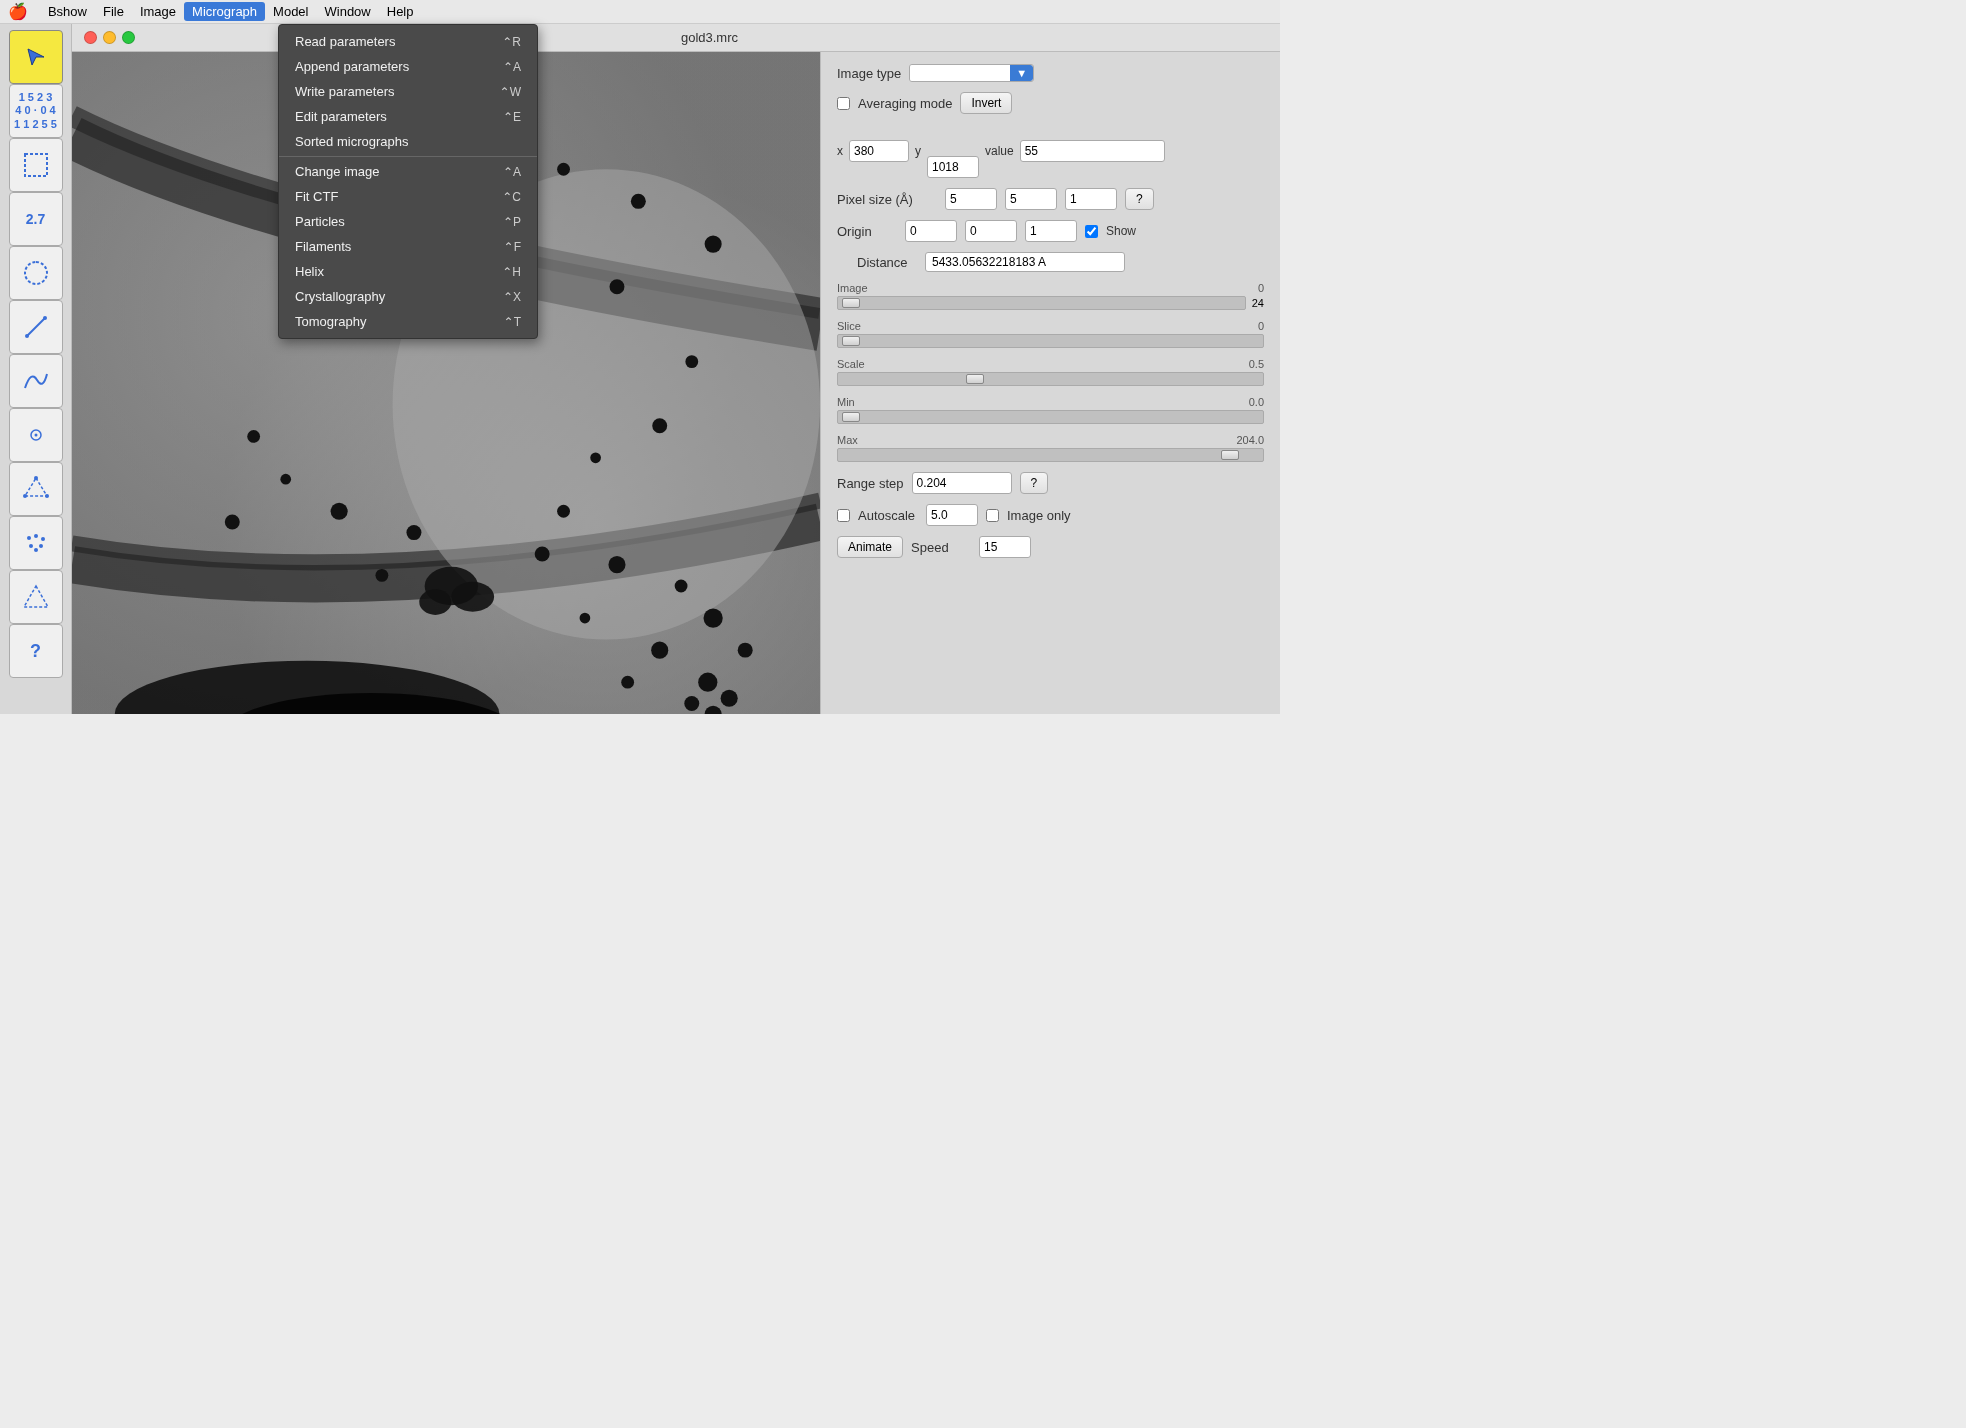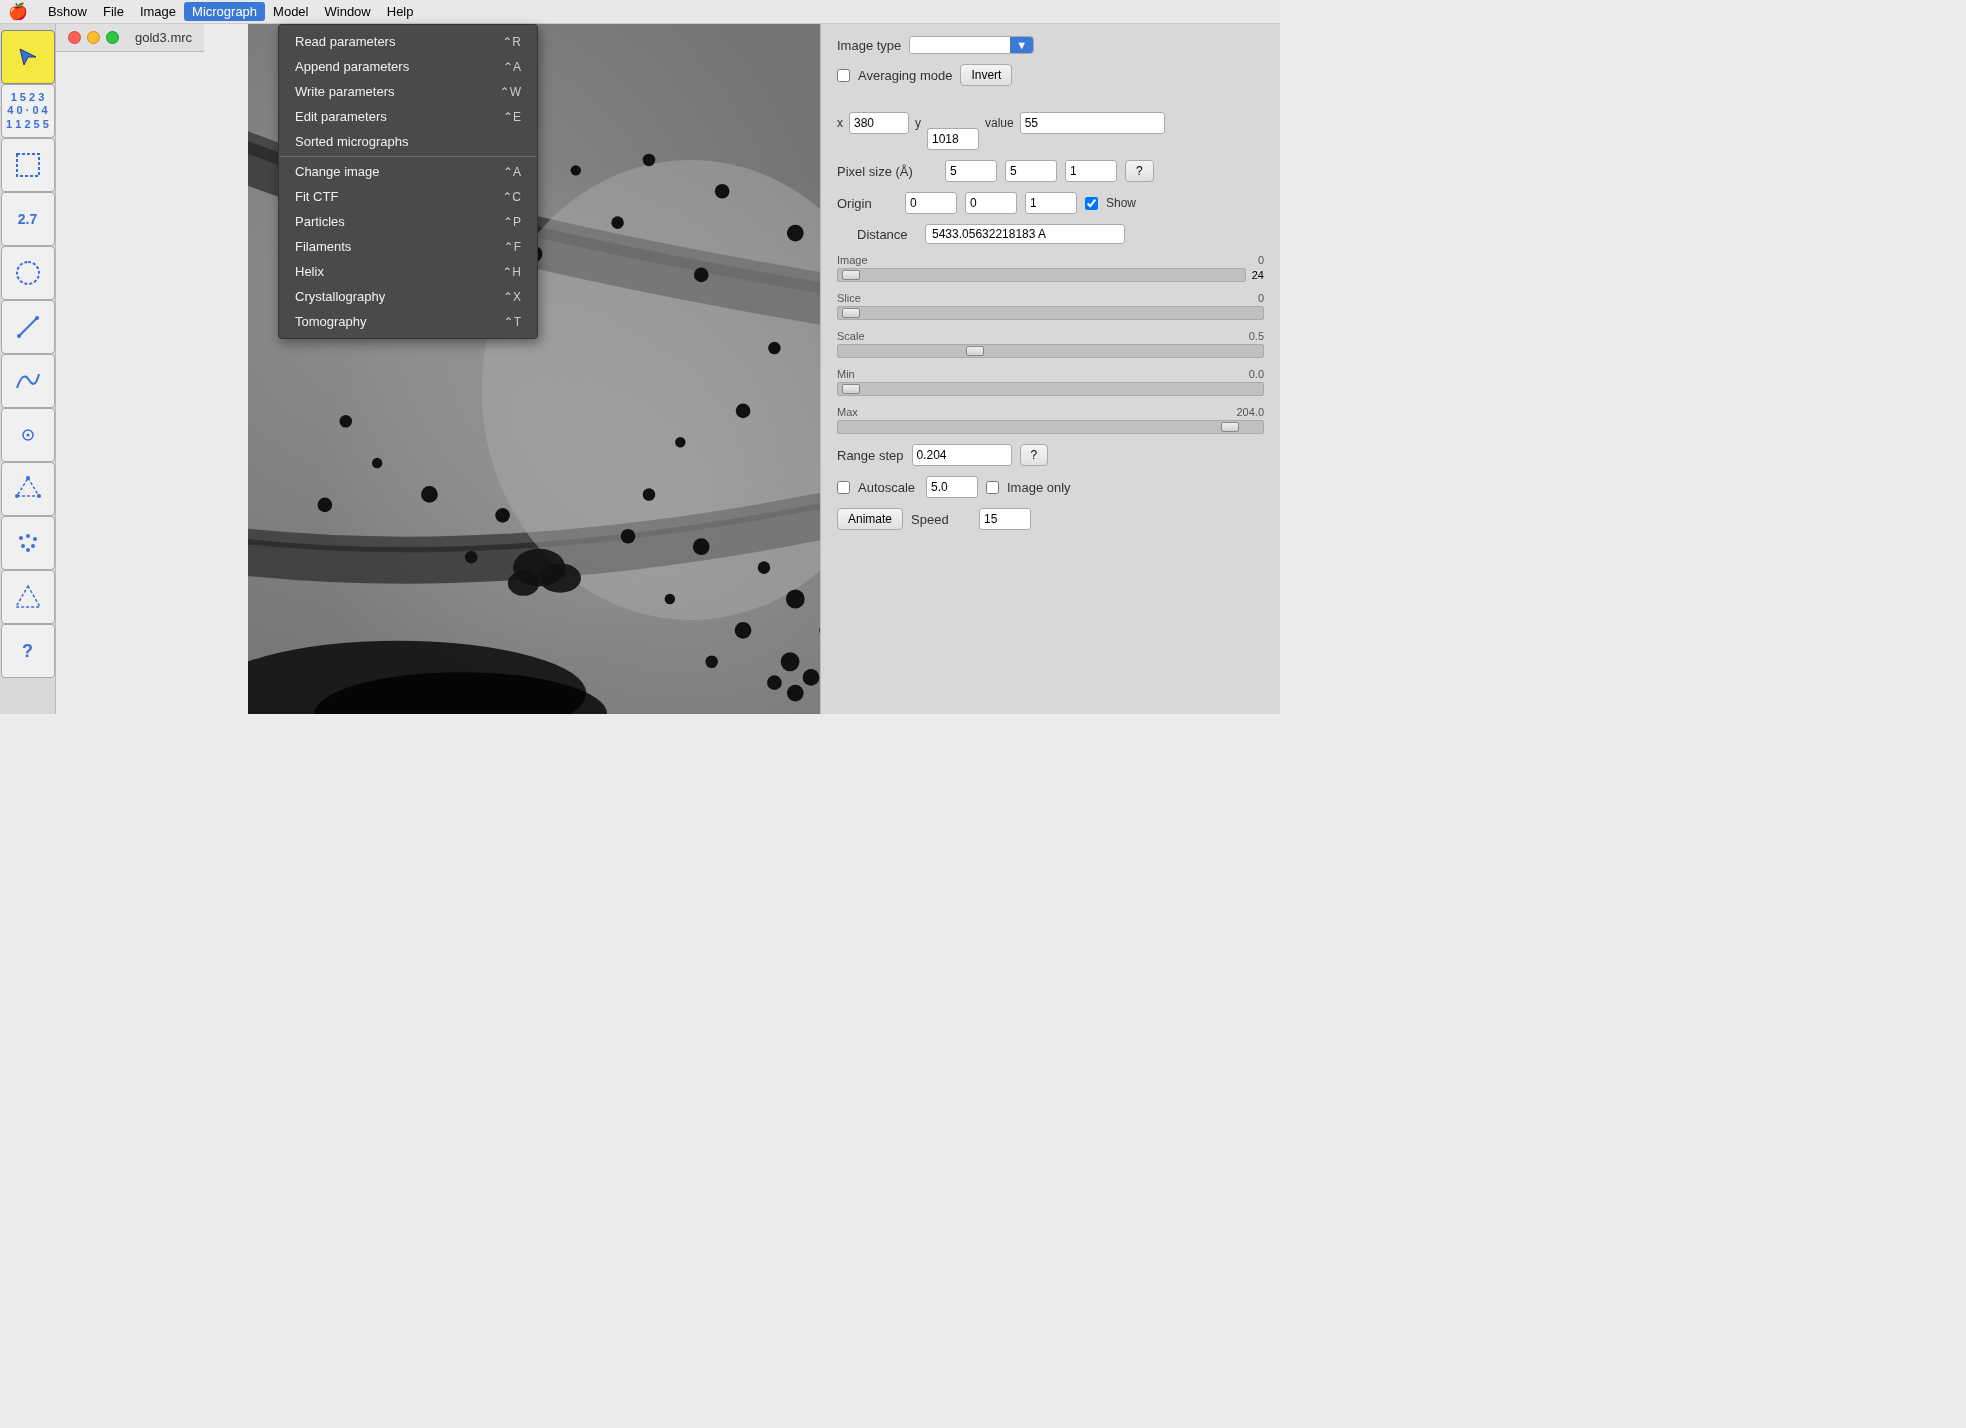--- a/index.html
+++ b/index.html
@@ -43,21 +43,21 @@
 
     
     .window {
       display: flex;
       flex-direction: row;
       height: calc(100% - 24px);
     }
 
     
     .sidebar {
-      width: 56px;
+      width: 72px;
       background: #d8d8d8;
       border-right: 1px solid #bbb;
       display: flex;
       flex-direction: column;
       align-items: center;
       padding: 6px 0;
       flex-shrink: 0;
     }
     .tool-btn {
       width: 54px;
@@ -72,23 +72,22 @@
       font-size: 20px;
     }
     .tool-btn.active {
       background: #f5e840;
       border-color: #888;
     }
 
     
     .main-content {
       display: flex;
-      flex-direction: row;
+      flex-direction: column;
       flex: 1;
-      gap: 44px;
     }
 
     
     .title-bar {
       display: flex;
       align-items: center;
       background: #e0e0e0;
       height: 28px;
       padding: 0 12px;
       border-bottom: 1px solid #bbb;

